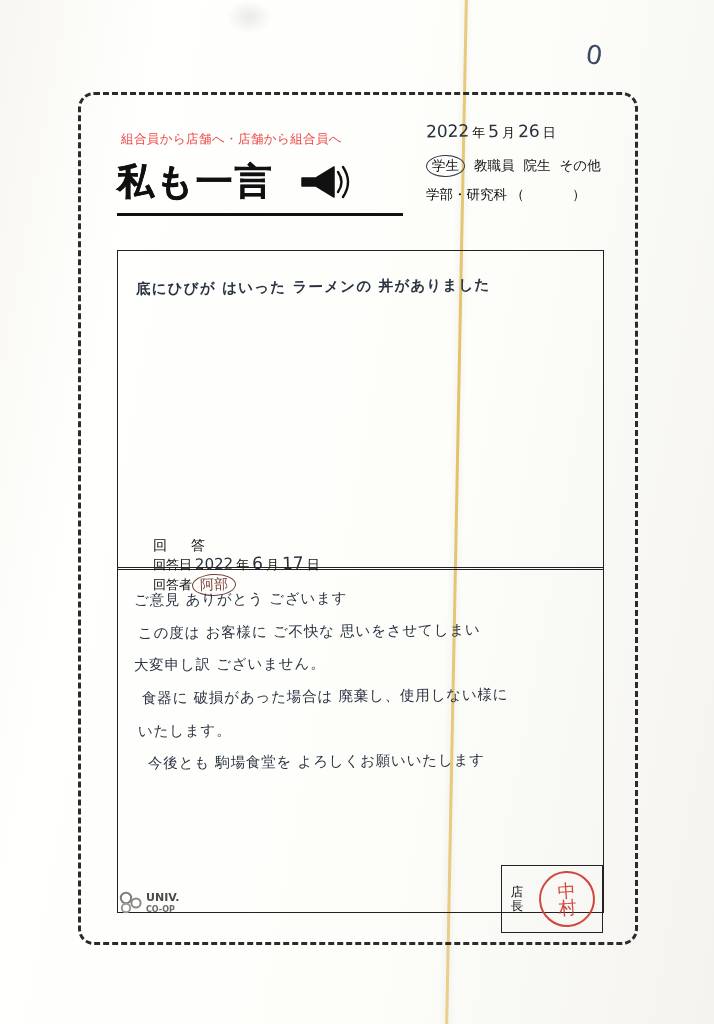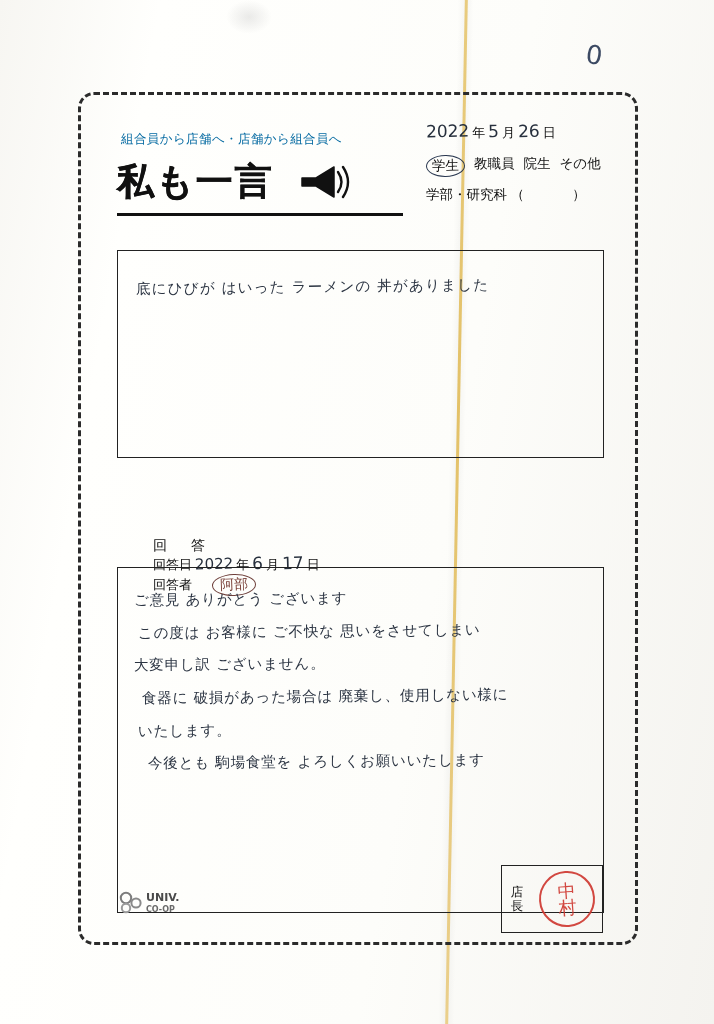--- a/index.html
+++ b/index.html
@@ -60,21 +60,21 @@
     box-sizing: border-box;
     background: transparent;
   }
 
   
   .hdr-tagline {
     position: absolute;
     left: 40px;
     top: 36px;
     font-size: 12.5px;
-    color: #0369a1;
+    color: #ef4444;
     letter-spacing: .4px;
     white-space: nowrap;
   }
   .logo-title {
     position: absolute;
     left: 36px;
     top: 62px;
     display: flex;
     align-items: center;
     gap: 20px;
@@ -123,20 +123,21 @@
     font-size: 17px;
     line-height: 1;
     transform: rotate(-1.5deg);
     display: inline-block;
   }
   .hw-sm { font-size: 15px; }
   .attr-row {
     margin-top: 13px;
     font-size: 13.5px;
     display: flex;
+    align-items: center;
     gap: 9px;
     white-space: nowrap;
   }
   .circled {
     display: inline-block;
     padding: 1px 5px;
     border: 1.6px solid #2a3850;
     border-radius: 50% / 50%;
     transform: rotate(-1deg);
   }
@@ -153,21 +154,22 @@
   .box {
     position: absolute;
     border: 1.6px solid #222;
     box-sizing: border-box;
     background: transparent;
   }
   .opinion-box {
     left: 36px;
     top: 155px;
     width: 487px;
-    height: 208px;
+    height: 320px;
+    font-weight: bold;
   }
   .opinion-text {
     position: absolute;
     left: 18px;
     top: 22px;
     width: 450px;
     font-family: "DejaVu Sans", sans-serif;
     font-size: 14.5px;
     color: #2b3442;
     letter-spacing: 1.2px;
@@ -193,21 +195,21 @@
     margin-left: 36px;
     display: flex;
     align-items: baseline;
     gap: 3px;
     white-space: nowrap;
     font-size: 13px;
   }
   .ans-person {
     display: flex;
     align-items: baseline;
-    gap: 20px;
+    gap: 0;
     font-size: 13px;
     white-space: nowrap;
   }
   .sig-oval {
     border: 1.5px solid #6e3f3a;
     border-radius: 50%;
     padding: 1px 7px;
     color: #7a4038;
     font-family: "DejaVu Sans", sans-serif;
     font-size: 14px;

